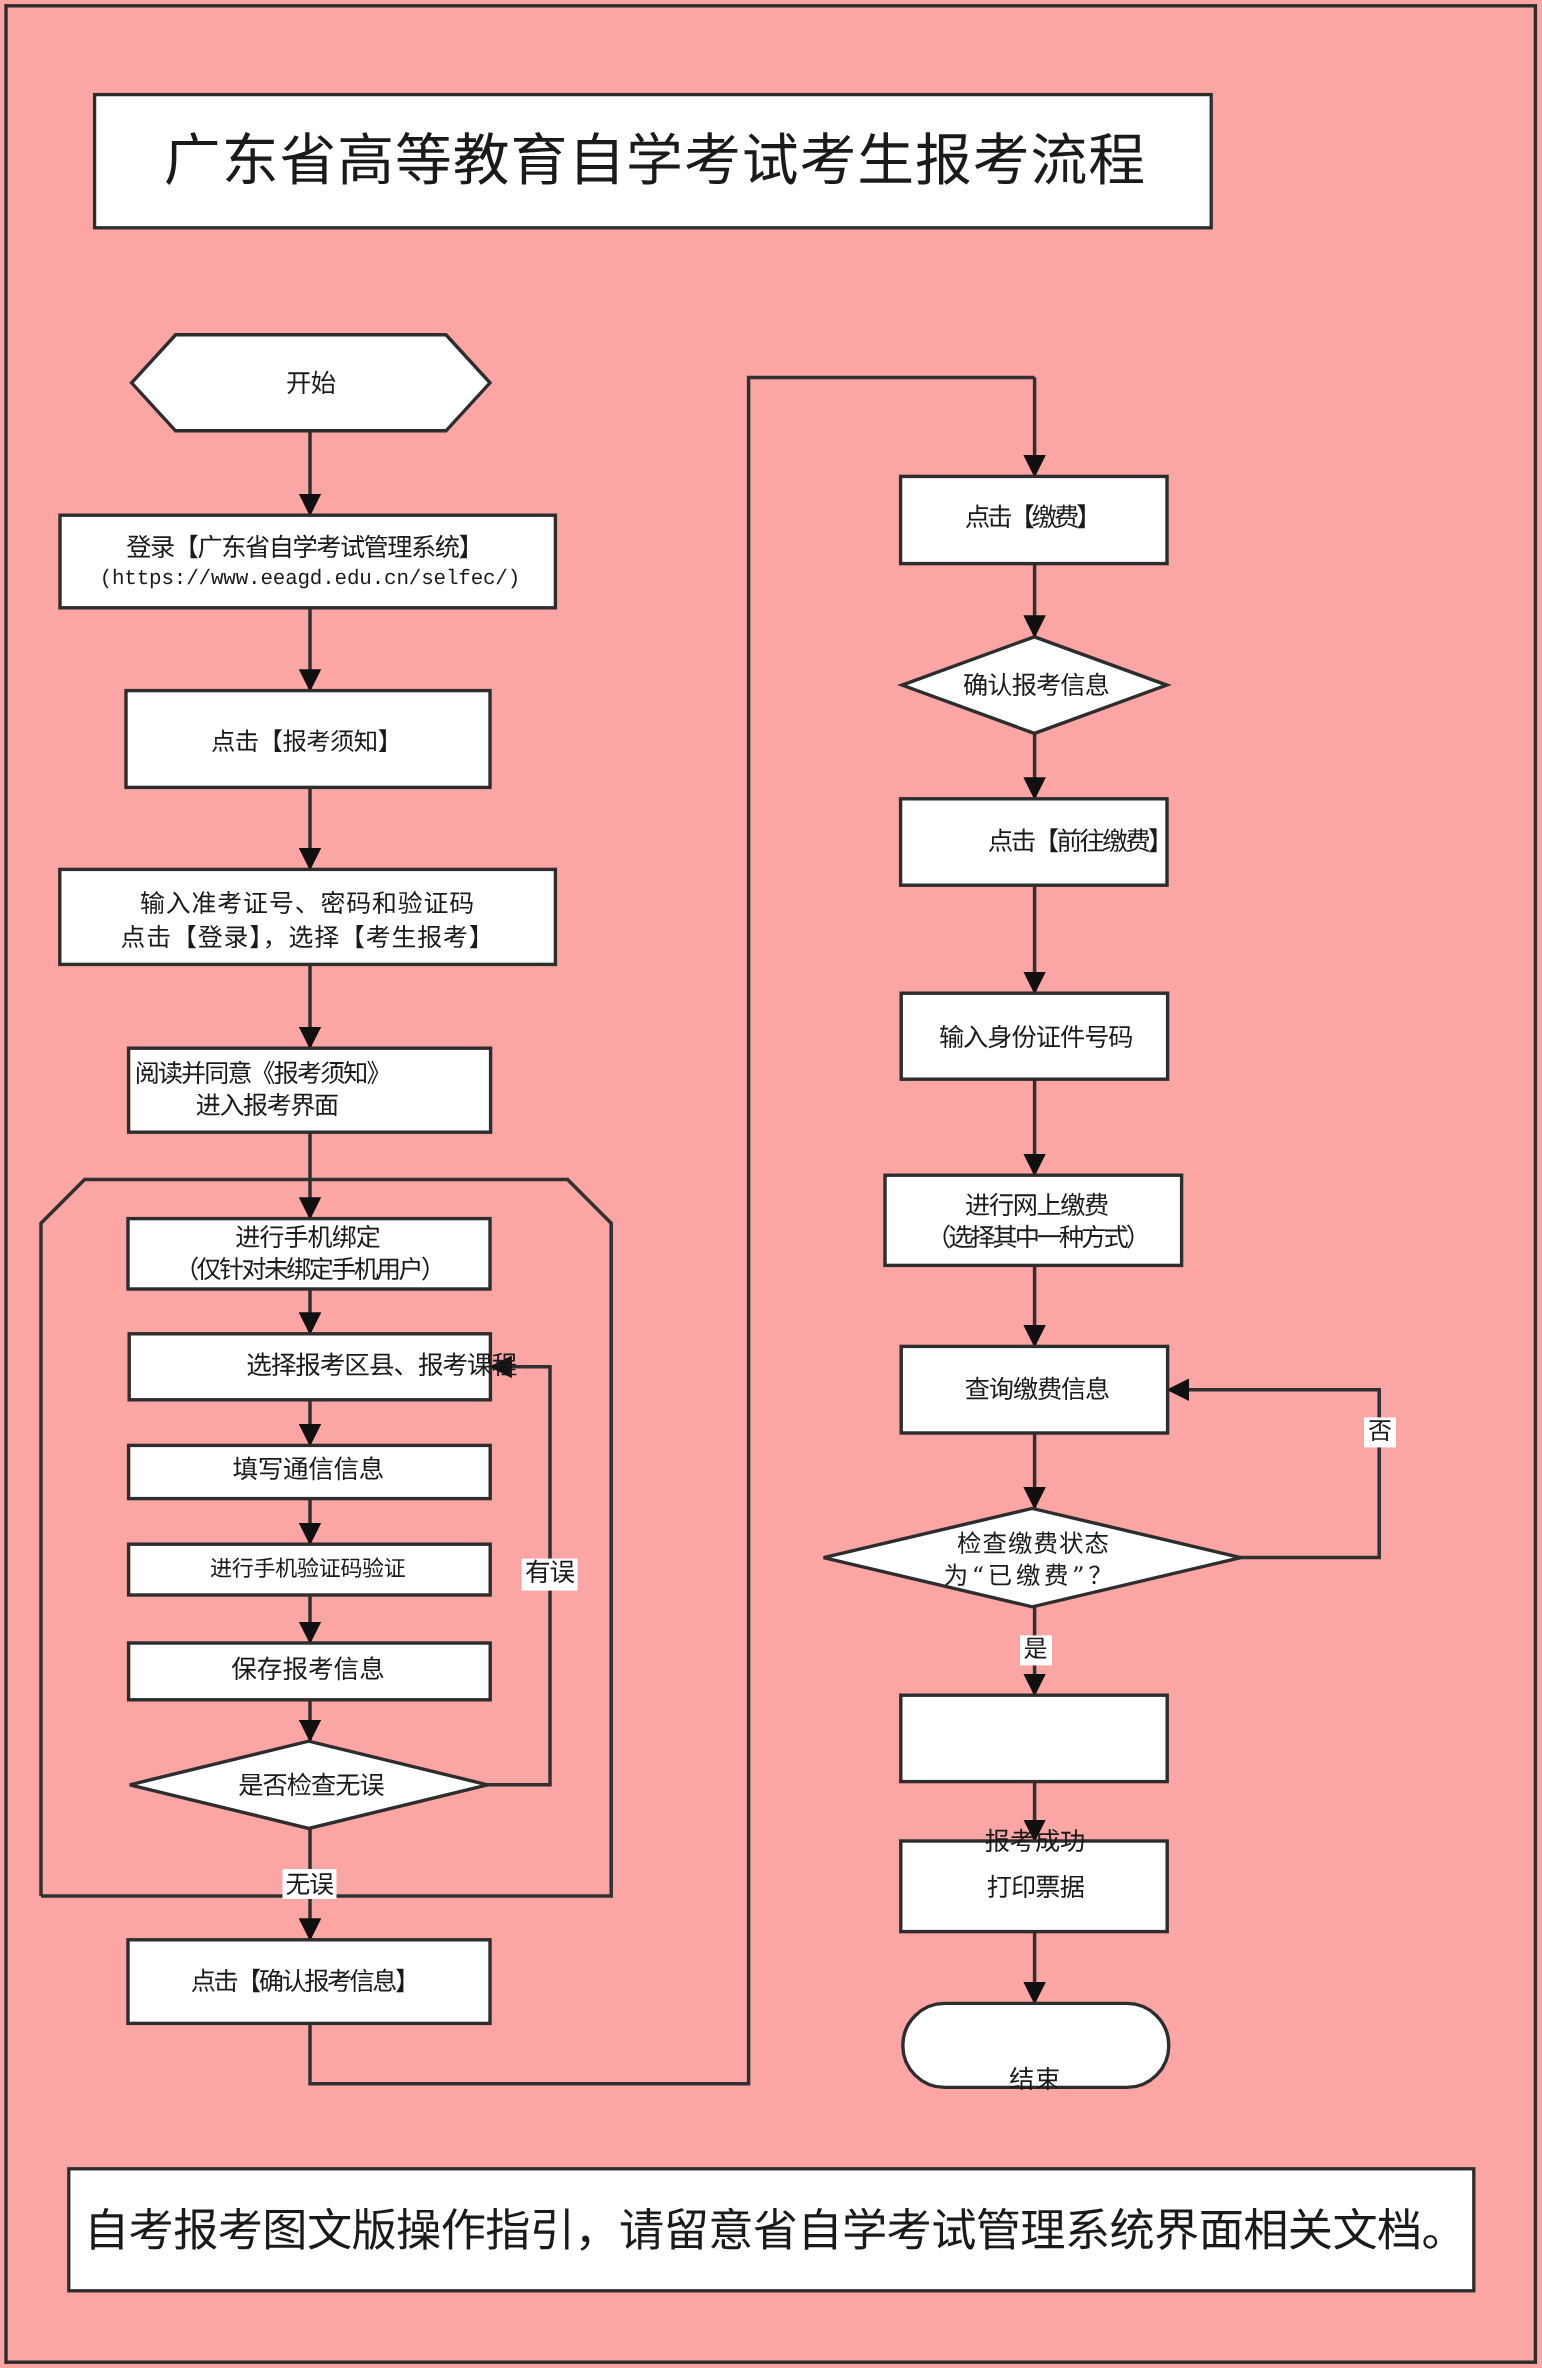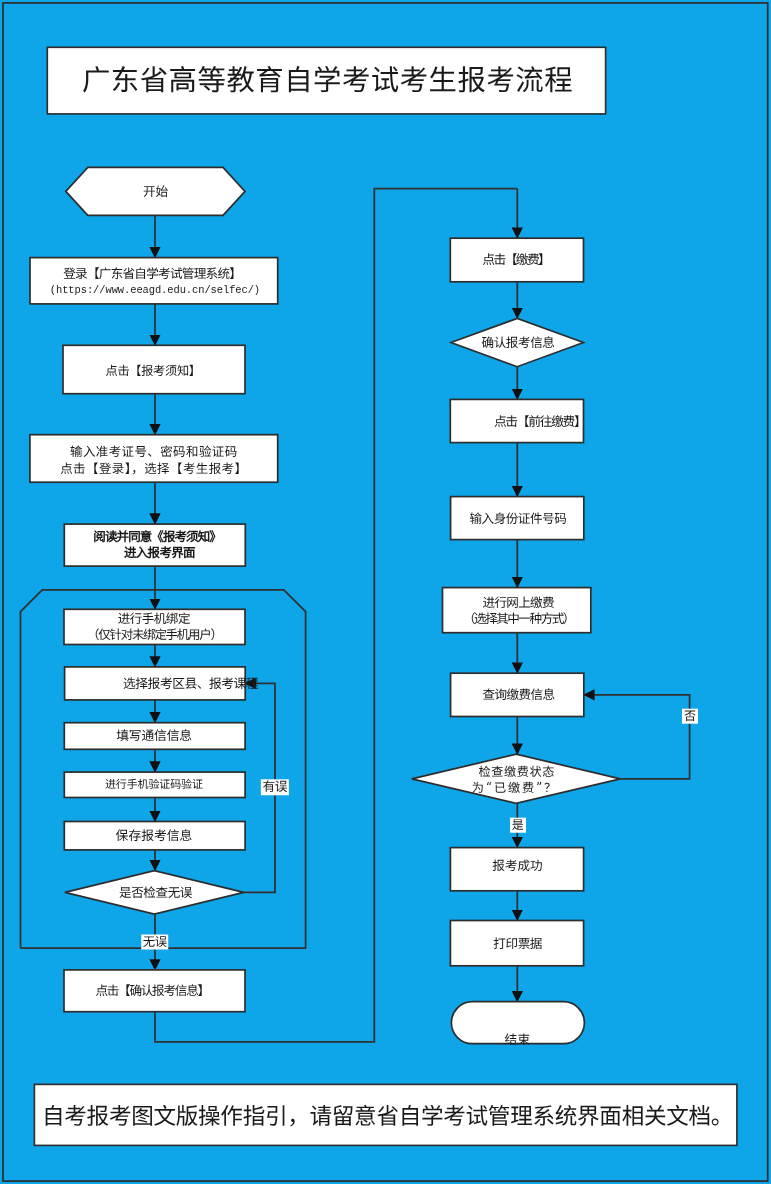--- a/index.html
+++ b/index.html
@@ -1,19 +1,19 @@
 <!DOCTYPE html>
 <html lang="zh-CN"><head>
 <meta charset="utf-8">
 <title>广东省高等教育自学考试考生报考流程</title>
 <style>
   html,body{margin:0;padding:0;background:#ffffff;}
   body{width:771px;height:1184px;overflow:hidden;
        font-family:"DejaVu Serif",serif;color:#1a1a1a;}
-  #page{position:relative;width:771px;height:1184px;background:#0ea5e9;}
+  #page{position:relative;width:771px;height:1184px;background:#fca5a5;}
   #page-border{position:absolute;left:0;top:0;width:771px;height:1184px;}
   .node{position:absolute;box-sizing:border-box;display:flex;
         align-items:center;justify-content:center;text-align:center;}
   .node .txt{line-height:1.22;white-space:pre-line;}
   #flow-svg{position:absolute;left:0;top:0;pointer-events:none;}
   #title-box{position:absolute;box-sizing:border-box;display:flex;
         align-items:center;justify-content:center;}
   #title-text{font-size:28.4px;letter-spacing:0.5px;line-height:1;position:relative;top:1px;padding-left:2px;}
   #footer-box{position:absolute;box-sizing:border-box;display:flex;align-items:center;}
   #footer-text{font-size:22.6px;letter-spacing:-0.3px;padding-left:8px;white-space:nowrap;line-height:1;position:relative;top:1px;}
@@ -98,21 +98,21 @@
       </div>
       <div class="node" style="left: 30px; top: 257.6px; width: 247.7px; height: 46.3px;">
         <div class="txt" style="font-size: 12.6px; line-height: 1.3;"><div class="line" style="letter-spacing: -0.73px; position: relative; left: -1.7px; top: 0.4px;">登录【广东省自学考试管理系统】</div><div class="line mono" style="font-size: 10.45px; letter-spacing: -0.08px; position: relative; left: 1.1px; top: 2px;">(https://www.eeagd.edu.cn/selfec/)</div></div>
       </div>
       <div class="node" style="left: 63px; top: 345.3px; width: 182px; height: 48.4px;">
         <div class="txt" style="font-size: 12.2px; line-height: 1.2;"><div class="line" style="letter-spacing: -0.28px; position: relative; left: -0.9px; top: 1.4px;">点击【报考须知】</div></div>
       </div>
       <div class="node" style="left: 29.9px; top: 434.7px; width: 247.8px; height: 47.5px;">
         <div class="txt" style="font-size: 12.45px; line-height: 1.32;"><div class="line" style="letter-spacing: 0.45px; position: relative; top: 1.8px;">输入准考证号、密码和验证码</div><div class="line" style="letter-spacing: 0.45px; position: relative; top: 2.2px;">点击【登录】，选择【考生报考】</div></div>
       </div>
-      <div class="node" style="left: 82px; top: 524.1px; width: 154px; height: 42px; font-weight: bold;">
+      <div class="node" style="left: 56px; top: 524.1px; width: 154px; height: 42px;">
         <div class="txt" style="font-size: 12.5px; line-height: 1.3;"><div class="line" style="letter-spacing: -0.91px; position: relative; left: -1.9px;">阅读并同意《报考须知》</div><div class="line" style="letter-spacing: -0.68px; position: relative; left: 0.4px;">进入报考界面</div></div>
       </div>
       <div class="node" style="left: 64px; top: 609.3px; width: 181px; height: 35.2px;">
         <div class="txt" style="font-size: 12.5px; line-height: 1.3;"><div class="line" style="letter-spacing: -0.45px; position: relative; left: -0.7px;">进行手机绑定</div><div class="line" style="letter-spacing: -1.28px; position: relative; left: -0.1px;">（仅针对未绑定手机用户）</div></div>
       </div>
       <div class="node" style="left: 64.6px; top: 666.9px; width: 180.6px; height: 33px; margin-left: 36px;">
         <div class="txt" style="font-size: 12.8px; line-height: 1.2;"><div class="line" style="letter-spacing: -0.52px; position: relative; left: -0.3px;">选择报考区县、报考课程</div></div>
       </div>
       <div class="node" style="left: 64.3px; top: 722.7px; width: 180.8px; height: 26.6px;">
         <div class="txt" style="font-size: 12.8px; line-height: 1.2;"><div class="line" style="letter-spacing: -0.18px; position: relative; left: -0.6px;">填写通信信息</div></div>
@@ -143,21 +143,21 @@
       </div>
       <div class="node" style="left: 442.5px; top: 587.6px; width: 148.3px; height: 45.1px;">
         <div class="txt" style="font-size: 12.6px; line-height: 1.3;"><div class="line" style="letter-spacing: -0.7px; position: relative; left: 1.6px; top: 0.8px;">进行网上缴费</div><div class="line" style="letter-spacing: -1.5px; position: relative; left: 1.8px; top: 0.4px;">（选择其中一种方式）</div></div>
       </div>
       <div class="node" style="left: 450.6px; top: 673.2px; width: 133.2px; height: 43.3px;">
         <div class="txt" style="font-size: 12.6px; line-height: 1.2;"><div class="line" style="letter-spacing: -0.57px; position: relative; left: 1.3px;">查询缴费信息</div></div>
       </div>
       <div class="node" style="left: 411.8px; top: 754.2px; width: 208.6px; height: 49.2px;">
         <div class="txt" style="font-size: 12.2px; line-height: 1.32;"><div class="line" style="letter-spacing: 0.55px; position: relative; left: 0.7px; top: 1.5px;">检查缴费状态</div><div class="line" style="letter-spacing: 1.85px; position: relative; left: -1.1px; top: 1.2px;">为“已缴费”？</div></div>
       </div>
-      <div class="node" style="left: 450.4px; top: 843px; width: 133.2px; height: 46px;">
+      <div class="node" style="left: 450.4px; top: 898px; width: 133.2px; height: 46px;">
         <div class="txt" style="font-size: 12.6px; line-height: 1.2;"><div class="line" style="letter-spacing: -0.03px; position: relative; left: 0.5px;">报考成功</div></div>
       </div>
       <div class="node" style="left: 450.4px; top: 920.5px; width: 133.2px; height: 45.3px;">
         <div class="txt" style="font-size: 12.6px; line-height: 1.2;"><div class="line" style="letter-spacing: -0.43px; position: relative; left: 0.7px;">打印票据</div></div>
       </div>
       <div class="node" style="left: 451.4px; top: 1001.7px; width: 133px; height: 42px;">
         <div class="txt" style="font-size: 12.6px; line-height: 1.2; margin-top: 32px;"><div class="line" style="letter-spacing: 0.5px; position: relative; left: -0.3px; top: 1px;">结束</div></div>
       </div>
       <div class="edge-label" style="position: absolute; left: 154.8px; top: 941.6px; font-size: 12.4px; transform: translate(-50%, -50%); background: rgb(255, 255, 255); line-height: 1.05; letter-spacing: -0.5px; text-indent: -0.25px; padding: 1px 2px; white-space: nowrap;">无误</div>
       <div class="edge-label" style="position: absolute; left: 274.9px; top: 787.4px; font-size: 12.8px; transform: translate(-50%, -50%); background: rgb(255, 255, 255); line-height: 1.05; letter-spacing: -0.5px; text-indent: -0.25px; padding: 1px 2px; white-space: nowrap;">有误</div>

